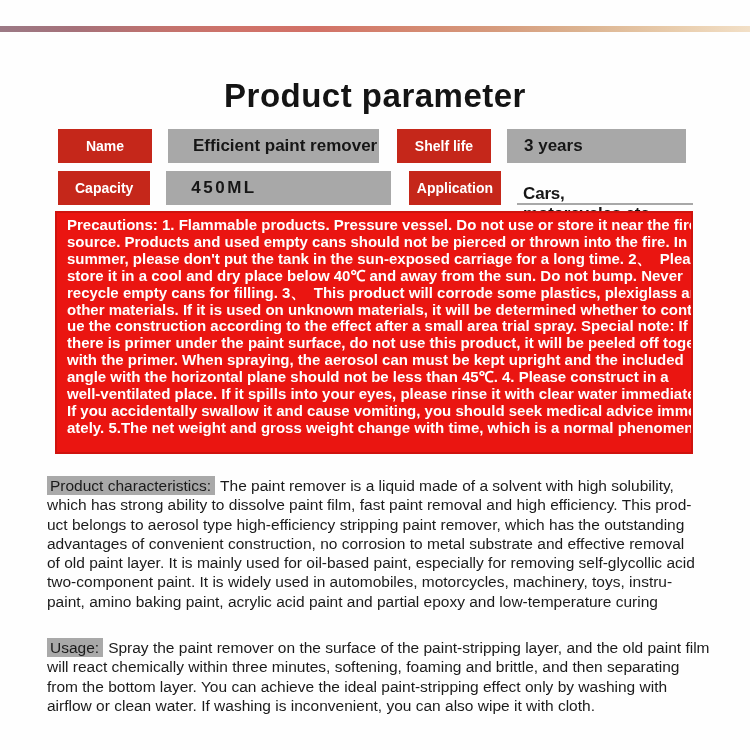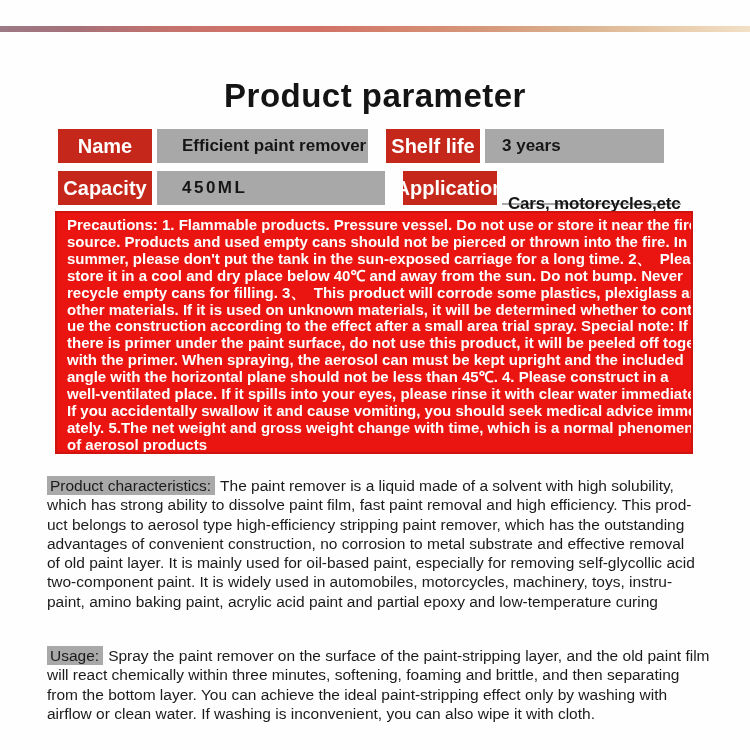--- a/index.html
+++ b/index.html
@@ -24,23 +24,23 @@
     position: absolute; left: 0; top: 55px; width: 750px;
     text-align: center;
     font-size: 33px; font-weight: bold; color: #141414;
     letter-spacing: 0.5px;
   }
 
   .spec-table { position: absolute; left: 58px; top: 129px; width: 635px; }
   .spec-row { display: flex; height: 34px; margin-bottom: 8px; }
   .cell { display: flex; align-items: center; box-sizing: border-box; }
   .cell-label {
-    width: 94px; margin-right: 5px;
+    width: 94px; margin-right: 16px;
     background: var(--table-red);
-    color: #fff; font-weight: bold; font-size: 20px;
+    color: #fff; font-weight: bold; font-size: 14px;
     justify-content: center;
   }
   .cell-value {
     background: var(--cell-gray);
     color: #161616; font-weight: bold; font-size: 17px;
     padding-left: 25px;
   }
   .v-name      { width: 211px; margin-right: 18px; }
   .v-capacity  { width: 228px; margin-right: 18px; letter-spacing: 2.5px; }
   .v-shelf     { width: 179px; padding-left: 17px; }
@@ -59,21 +59,21 @@
   .precautions .pline { line-height: 16.9px; }
 
   .pline { white-space: pre; }
 
   .para {
     position: absolute; left: 47px; width: 703px;
     color: #1b1b1b; font-size: 15.5px;
   }
   .para .pline { line-height: 19.3px; }
   .para-characteristics { top: 476px; }
-  .para-usage { top: 638px; margin-top: 8px; }
+  .para-usage { top: 638px; }
 
   .hl {
     background: var(--hl-gray);
     padding: 1px 4px 1px 3px;
   }
   .rest { margin-left: 5px; }
 </style>
 </head>
 <body>
 
@@ -106,21 +106,20 @@
         <div class="pline">store it in a cool and dry place below 40℃ and away from the sun. Do not bump. Never</div>
         <div class="pline">recycle empty cans for filling. 3、  This product will corrode some plastics, plexiglass and</div>
         <div class="pline">other materials. If it is used on unknown materials, it will be determined whether to contin</div>
         <div class="pline">ue the construction according to the effect after a small area trial spray. Special note: If</div>
         <div class="pline">there is primer under the paint surface, do not use this product, it will be peeled off togeth</div>
         <div class="pline">with the primer. When spraying, the aerosol can must be kept upright and the included</div>
         <div class="pline">angle with the horizontal plane should not be less than 45℃. 4. Please construct in a</div>
         <div class="pline">well-ventilated place. If it spills into your eyes, please rinse it with clear water immediately</div>
         <div class="pline">If you accidentally swallow it and cause vomiting, you should seek medical advice immed</div>
         <div class="pline">ately. 5.The net weight and gross weight change with time, which is a normal phenomeno</div>
-        <div class="pline">of aerosol products</div>
       </div>
   </div>
 
   <section class="para para-characteristics">
     <div class="pline"><span class="hl">Product characteristics:</span><span class="rest">The paint remover is a liquid made of a solvent with high solubility,</span></div>
     <div>
         <div class="pline">which has strong ability to dissolve paint film, fast paint removal and high efficiency. This prod-</div>
         <div class="pline">uct belongs to aerosol type high-efficiency stripping paint remover, which has the outstanding</div>
         <div class="pline">advantages of convenient construction, no corrosion to metal substrate and effective removal</div>
         <div class="pline">of old paint layer. It is mainly used for oil-based paint, especially for removing self-glycollic acid</div>

